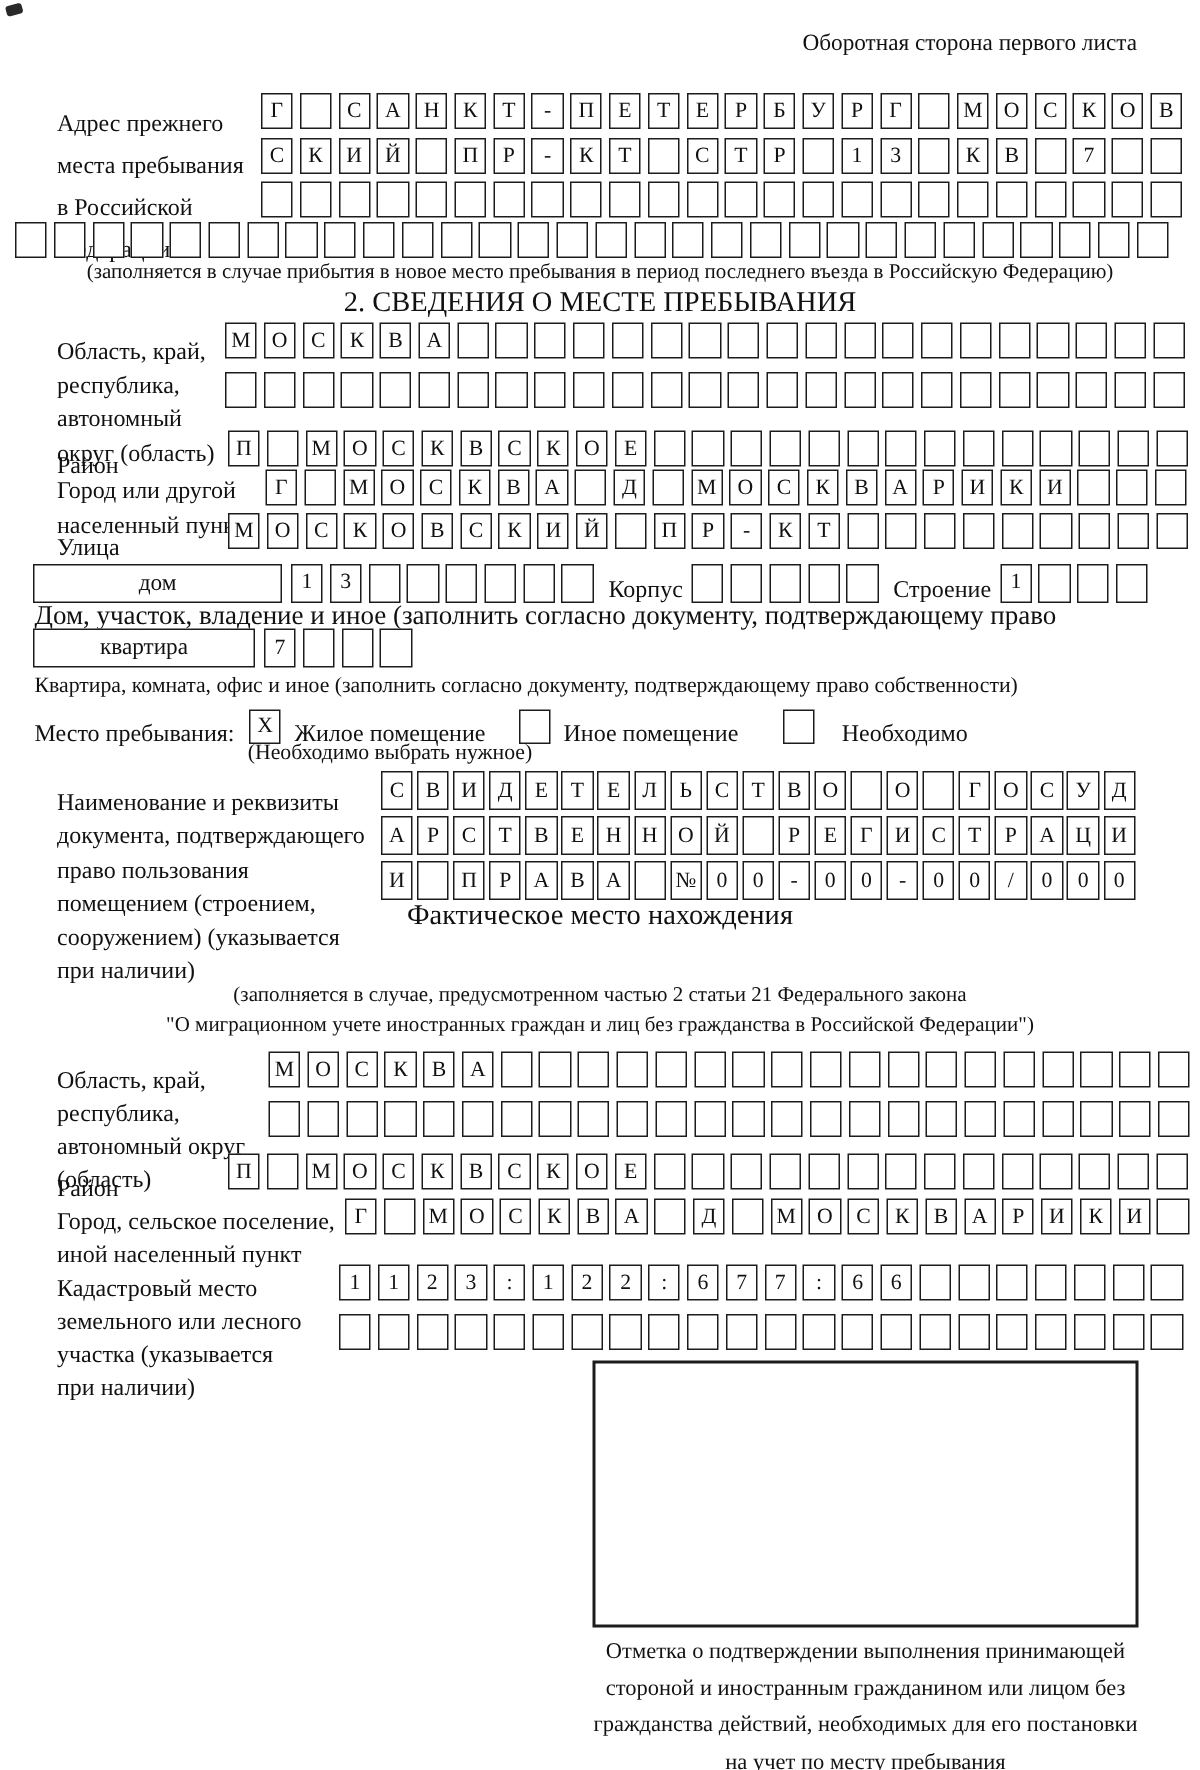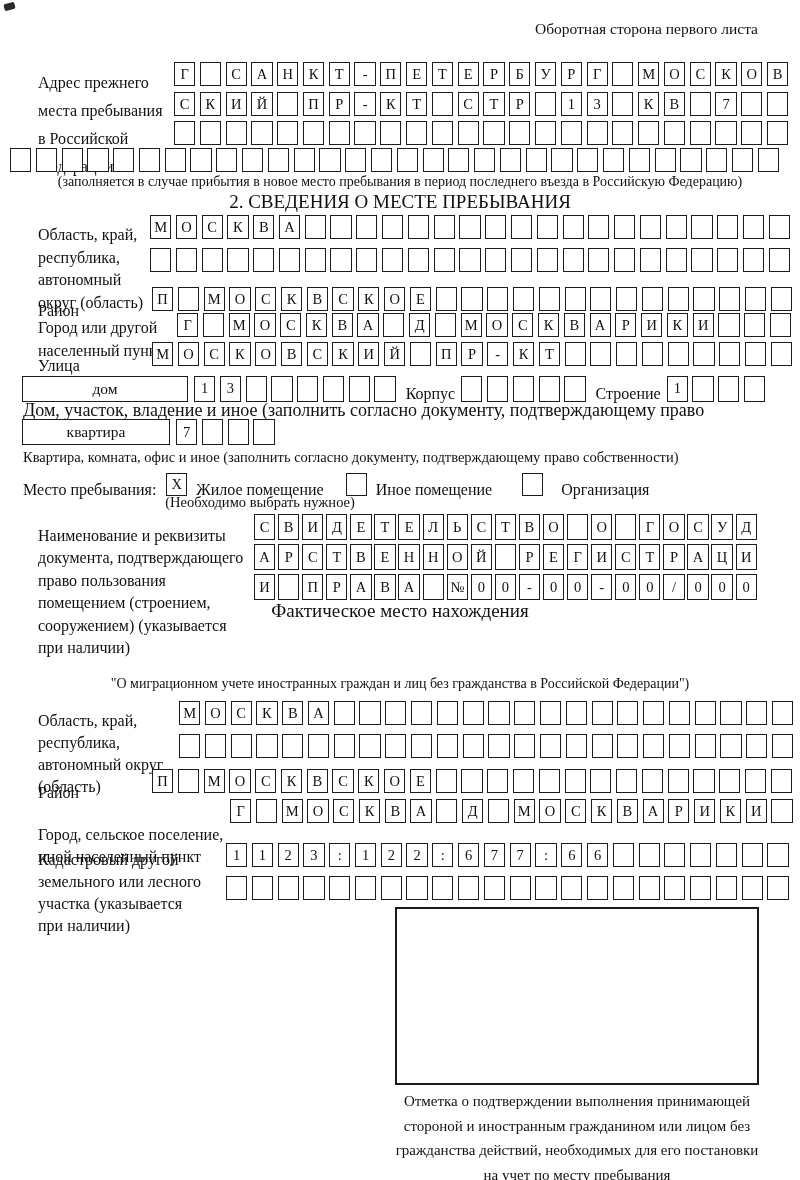--- a/index.html
+++ b/index.html
@@ -355,21 +355,21 @@
   </div>
   <div class="abs note" style="left:23px;top:448px;font-size:14.5px">Квартира, комната, офис и иное (заполнить согласно документу, подтверждающему право собственности)</div>
 
   <div class="inline-flex-row" style="left:23px;top:468px">
     <div class="lbl">Место пребывания:</div>
     <div class="checkbox" style="margin-left:10px">X</div>
     <div class="lbl" style="margin-left:9px">Жилое помещение</div>
     <div class="checkbox" style="margin-left:22px"></div>
     <div class="lbl" style="margin-left:9px">Иное помещение</div>
     <div class="checkbox" style="margin-left:30px"></div>
-    <div class="lbl" style="margin-left:18px">Организация</div>
+    <div class="lbl" style="margin-left:18px">Необходимо</div>
   </div>
   <div class="abs note" style="left:0;top:493px;width:520px;text-align:center;font-size:14.5px">(Необходимо выбрать нужное)</div>
 
   <div class="abs lbl" style="left:38px;top:514px;line-height:22.4px">
     <div>Наименование и реквизиты</div>
     <div>документа, подтверждающего</div>
     <div>право пользования</div>
     <div>помещением (строением,</div>
     <div>сооружением) (указывается</div>
     <div>при наличии)</div>
@@ -438,20 +438,21 @@
       <div class="cell tall">-</div>
       <div class="cell tall">0</div>
       <div class="cell tall">0</div>
       <div class="cell tall">/</div>
       <div class="cell tall">0</div>
       <div class="cell tall">0</div>
       <div class="cell tall">0</div>
     </div>
 
   <div class="abs title center" style="top:600px">Фактическое место нахождения</div>
+  <div class="abs note center" style="top:655px">(заполняется в случае, предусмотренном частью 2 статьи 21 Федерального закона</div>
   <div class="abs note center" style="top:675px">"О миграционном учете иностранных граждан и лиц без гражданства в Российской Федерации")</div>
 
   <div class="abs lbl" style="left:38px;top:699px;line-height:22px">
     <div>Область, край,</div>
     <div>республика,</div>
     <div>автономный округ</div>
     <div>(область)</div>
   </div>
   <div class="cellrow" style="left:179px;top:701px">
       <div class="cell">М</div>
@@ -528,21 +529,21 @@
       <div class="cell"></div>
       <div class="cell"></div>
       <div class="cell"></div>
       <div class="cell"></div>
       <div class="cell"></div>
       <div class="cell"></div>
       <div class="cell"></div>
       <div class="cell"></div>
     </div>
 
-  <div class="abs lbl" style="left:38px;top:813px;line-height:22px">
+  <div class="abs lbl" style="left:38px;top:793px;line-height:22px">
     <div>Город, сельское поселение,</div>
     <div>иной населенный пункт</div>
   </div>
   <div class="cellrow" style="left:230px;top:799px">
       <div class="cell">Г</div>
       <div class="cell"></div>
       <div class="cell">М</div>
       <div class="cell">О</div>
       <div class="cell">С</div>
       <div class="cell">К</div>
@@ -558,21 +559,21 @@
       <div class="cell">В</div>
       <div class="cell">А</div>
       <div class="cell">Р</div>
       <div class="cell">И</div>
       <div class="cell">К</div>
       <div class="cell">И</div>
       <div class="cell"></div>
     </div>
 
   <div class="abs lbl" style="left:38px;top:838px;line-height:22px">
-    <div>Кадастровый другой</div>
+    <div>Кадастровый место</div>
     <div>земельного или лесного</div>
     <div>участка (указывается</div>
     <div>при наличии)</div>
   </div>
   <div class="cellrow" style="left:226px;top:843px">
       <div class="cell">1</div>
       <div class="cell">1</div>
       <div class="cell">2</div>
       <div class="cell">3</div>
       <div class="cell">:</div>

